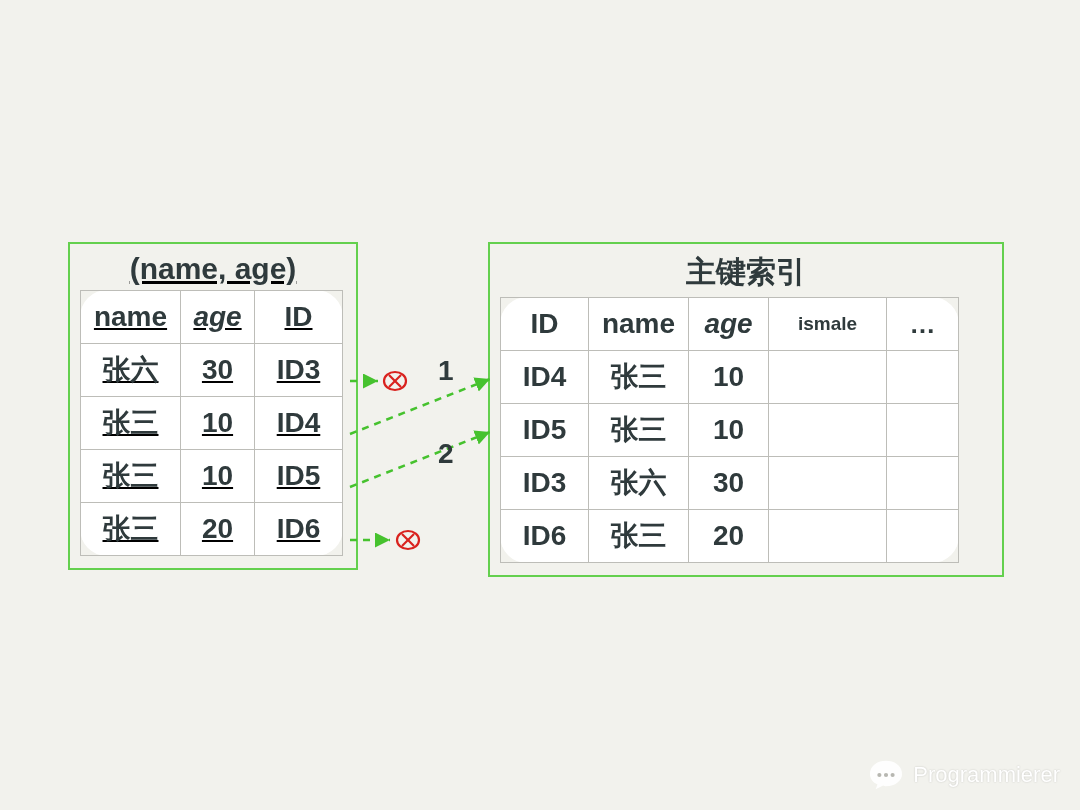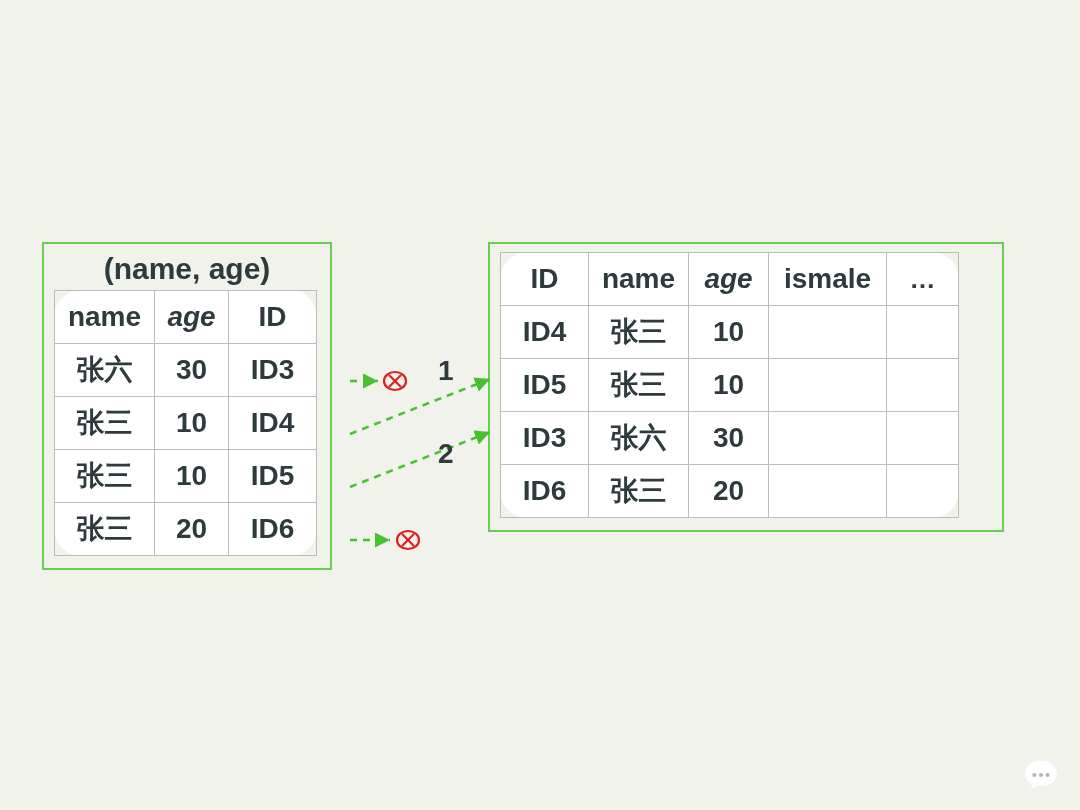--- a/index.html
+++ b/index.html
@@ -28,33 +28,33 @@
     background: #ffffff;
     border-radius: 27px;
   }
   td {
     border: 1px solid #bdbdb8;
     text-align: center;
     vertical-align: middle;
     color: #2f3a3c;
   }
   
-  #left-panel { left: 42px; top: 242px; width: 290px; }
+  #left-panel { left: 68px; top: 242px; width: 290px; text-decoration: underline; }
   #left-panel td { height: 53px; font-size: 28px; font-weight: 600; }
   #left-panel td:nth-child(1) { width: 100px; }
   #left-panel td:nth-child(2) { width: 74px; }
   #left-panel td:nth-child(3) { width: 88px; }
   #left-panel tr:first-child td:nth-child(2) { font-style: italic; }
   
   #right-panel { left: 488px; top: 242px; width: 516px; }
   #right-panel td { height: 53px; font-size: 28px; font-weight: 600; }
   #right-panel td:nth-child(1) { width: 88px; }
   #right-panel td:nth-child(2) { width: 100px; }
   #right-panel td:nth-child(3) { width: 80px; }
-  #right-panel td:nth-child(4) { width: 118px; font-size: 28px; margin-left: 32px; }
+  #right-panel td:nth-child(4) { width: 118px; font-size: 19px; margin-left: 32px; }
   #right-panel td:nth-child(5) { width: 72px; font-size: 26px; }
   #right-panel tr:first-child td:nth-child(3) { font-style: italic; }
 
   .svg-layer {
     position: absolute; left:0; top:0; width:1080px; height:810px;
     pointer-events: none;
   }
   .arrow-label {
     position: absolute;
     font-size: 28px;
@@ -108,20 +108,21 @@
     <tr>
       <td>张三</td>
       <td>20</td>
       <td>ID6</td>
     </tr>
   </tbody>
     </table>
 </div>
 
 <div id="right-panel" class="panel">
+  <div class="panel-title">主键索引</div>
   <table>
     <tbody>
         <tr>
       <td>ID</td>
       <td>name</td>
       <td>age</td>
       <td>ismale</td>
       <td>…</td>
     </tr>
     <tr>
@@ -189,13 +190,14 @@
 
 <div class="watermark">
   <span class="bubble">
     <svg viewBox="0 0 40 36">
       <path d="M20 3 C10 3 3 9 3 17 C3 22 6 26 11 28 L9 33 L17 29 C18 29 19 30 20 30 C30 30 37 24 37 17 C37 9 30 3 20 3 Z" fill="#ffffff" opacity="0.92"></path>
       <circle cx="13" cy="18" r="2.2" fill="#b7b7b1"></circle>
       <circle cx="20" cy="18" r="2.2" fill="#b7b7b1"></circle>
       <circle cx="27" cy="18" r="2.2" fill="#b7b7b1"></circle>
     </svg>
   </span>
+  <span>Programmierer</span>
 </div>
 
 </body></html>

